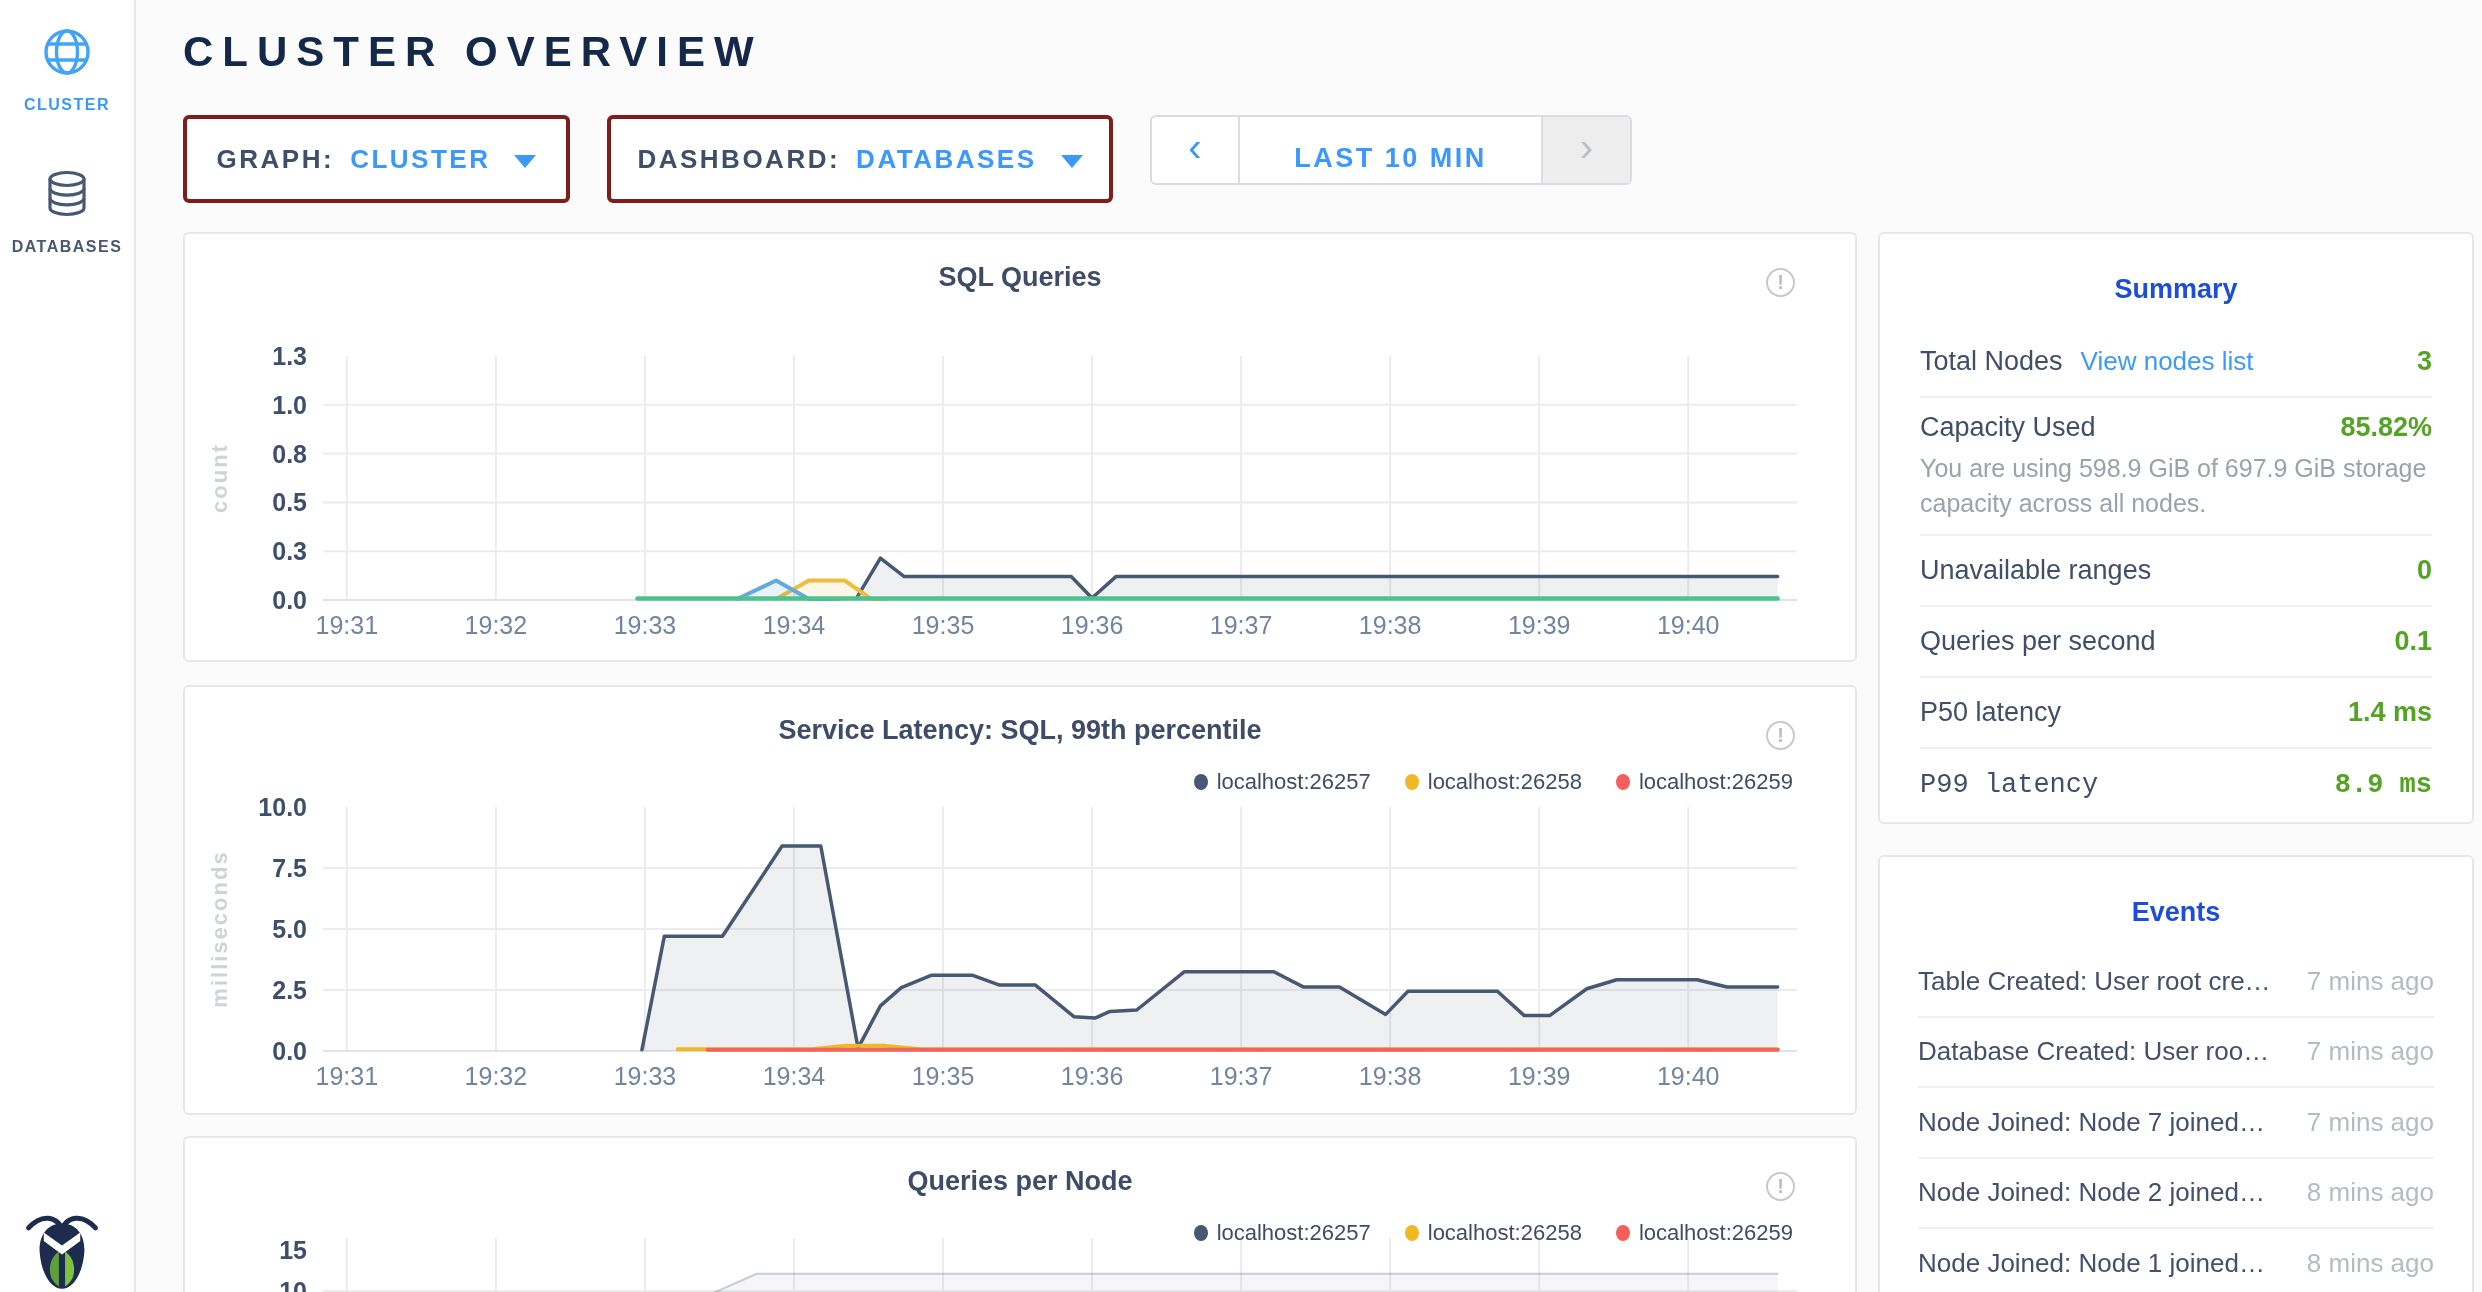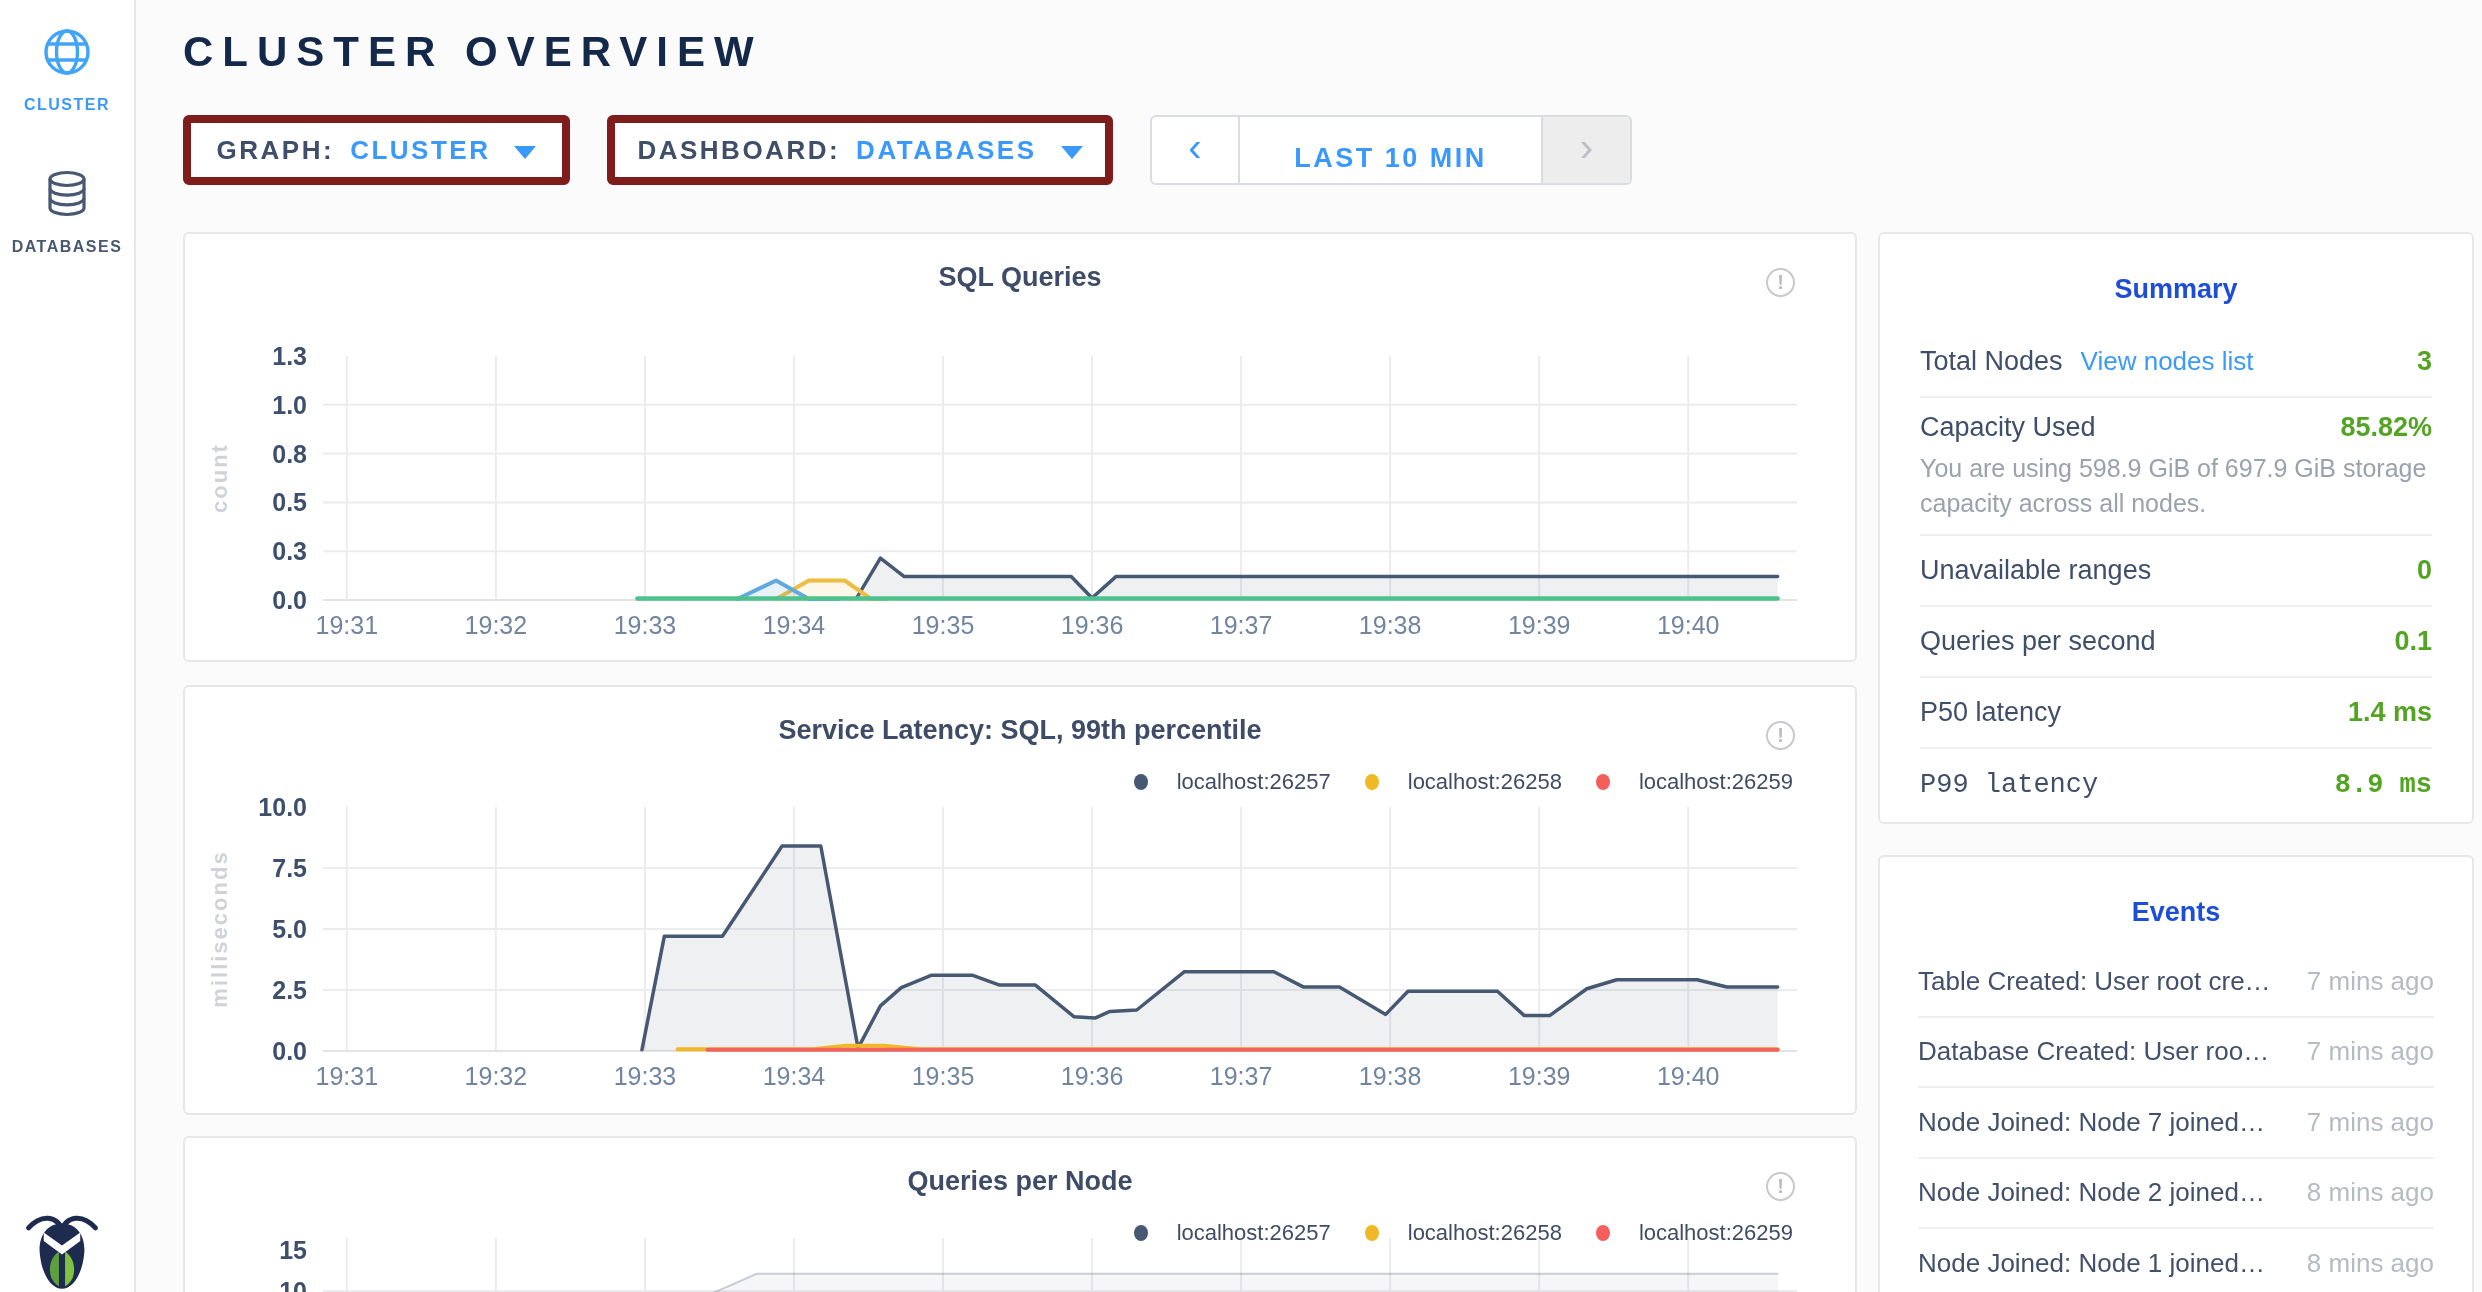--- a/index.html
+++ b/index.html
@@ -26,21 +26,21 @@
   #nav-databases .nav-label{color:#475872;}
   #sidebar-logo{position:absolute;left:24px;top:1208px;width:76px;height:84px;}
 
   
   #page-title{
     position:absolute;left:183px;top:28px;
     font-size:42px;font-weight:700;letter-spacing:9px;color:#142849;
   }
   #controls{position:absolute;left:183px;top:115px;display:flex;gap:37px;}
   .dropdown{
-    height:70px;background:#fff;border:8px solid #7f1d1d;border-radius:6px;
+    height:88px;background:#fff;border:4px solid #7f1d1d;border-radius:6px;
     display:flex;align-items:center;justify-content:center;gap:16px;
     font-size:26px;letter-spacing:2.5px;font-weight:700;box-sizing:border-box;cursor:pointer;
   }
   #graph-dropdown{width:387px;}
   #dashboard-dropdown{width:506px;}
   .dd-label{color:#3f4e69;}
   .dd-value{color:#3b99fc;}
   .caret{
     width:0;height:0;border-left:11px solid transparent;border-right:11px solid transparent;
     border-top:13px solid #3b99fc;margin-left:8px;margin-top:4px;
@@ -74,21 +74,21 @@
   .info-icon{
     position:absolute;top:34px;right:60px;width:29px;height:29px;border-radius:50%;
     border:2.5px solid #c7c9cc;color:#b9bcc0;font-size:20px;font-weight:700;
     display:flex;align-items:center;justify-content:center;cursor:pointer;box-sizing:border-box;
   }
   .chart-legend{
     position:absolute;top:82px;right:62px;display:flex;gap:34px;align-items:center;
   }
   .legend-item{display:flex;align-items:center;gap:9px;}
   .legend-dot{width:14px;height:16px;border-radius:50%;}
-  .legend-label{font-size:22px;color:#3f4c63;margin-left:20px;}
+  .legend-label{font-size:22px;color:#3f4c63;}
   .chart-host{position:absolute;left:0;top:0;right:0;bottom:0;}
   .xtick{fill:#7285a0;font-size:25px;}
   .ytick{fill:#3d4f6d;font-size:25px;font-weight:600;}
   .yunit{fill:#ced3da;font-size:22px;letter-spacing:2px;font-weight:700;}
 
   
   .panel-title{margin-top:40px;text-align:center;font-size:27px;font-weight:700;color:#1d4ed8;}
   #summary-rows{margin:22px 40px 0 40px;}
   .summary-row{display:flex;flex-direction:column;justify-content:center;height:71px;
     border-bottom:2px solid #f0f0f2;box-sizing:border-box;}

